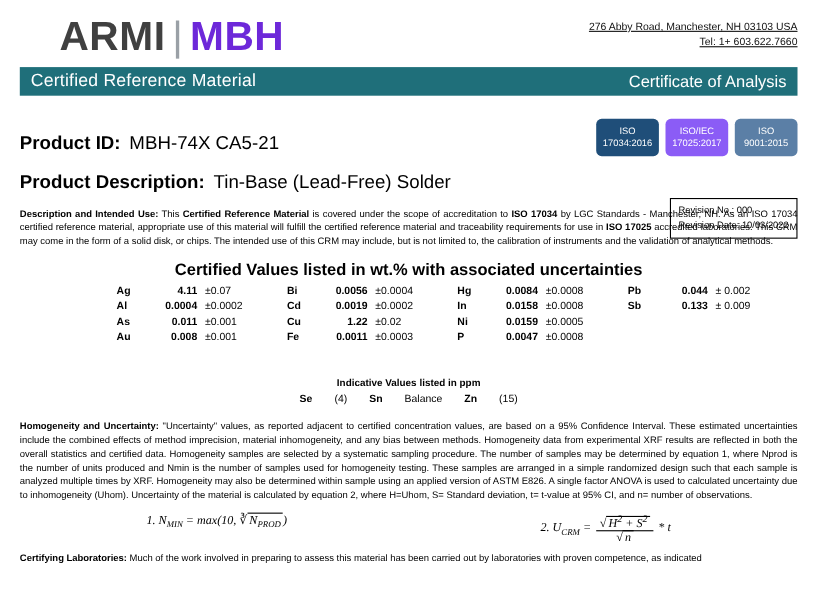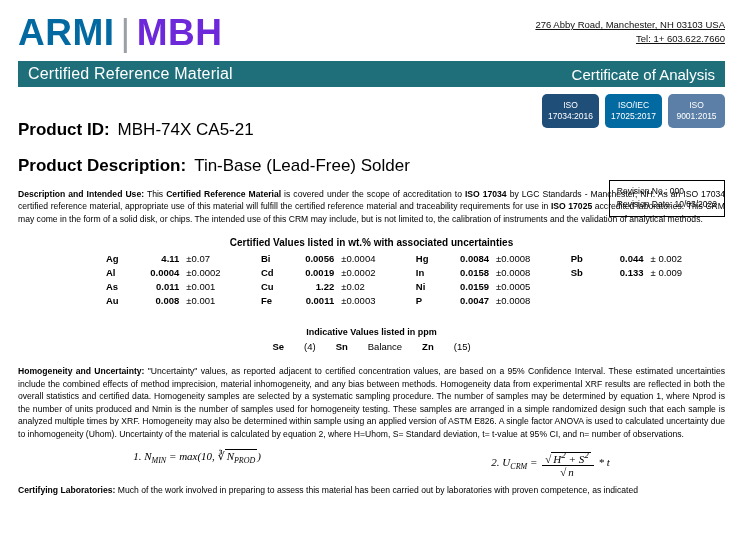--- a/index.html
+++ b/index.html
@@ -30,21 +30,21 @@
     justify-content: space-between;
     padding-top: 14px;
   }
   .logo {
     font-size: 37px;
     font-weight: bold;
     letter-spacing: 0.5px;
     line-height: 1;
     white-space: nowrap;
   }
-  .logo .armi { color: #0369a1; }
+  .logo .armi { color: #404040; margin-left: 36px; }
   .logo .bar { color: #9aa0a6; font-weight: 400; padding: 0 6px; }
   .logo .mbh { color: #6d28d9; }
 
   .addr {
     text-align: right;
     font-size: 9.5px;
     line-height: 1.5;
     color: #111;
     padding-top: 4px;
     text-decoration: underline;
@@ -67,21 +67,21 @@
     letter-spacing: 0.2px;
   }
   .titlebar .right {
     font-size: 15px;
   }
 
   
   .badges {
     position: absolute;
     right: 18px;
-    top: 94px;
+    top: 108px;
     display: flex;
     gap: 6px;
   }
   .badge {
     width: 57px;
     height: 34px;
     border-radius: 5px;
     color: #fff;
     display: flex;
     flex-direction: column;
@@ -130,21 +130,21 @@
     margin-top: 12px;
     font-size: 8.6px;
     line-height: 1.45;
     text-align: justify;
   }
   .para b { font-weight: bold; }
 
   
   .cv-title {
     text-align: center;
-    font-size: 10px;
+    font-size: 15px;
     font-weight: bold;
     margin-top: 12px;
   }
   table.values {
     width: 100%;
     border-collapse: collapse;
     margin-top: 3px;
     font-size: 9.5px;
   }
   table.values td {
@@ -153,21 +153,21 @@
   }
   .el { font-weight: bold; width: 26px; padding-left: 88px !important; }
   .vl { font-weight: bold; text-align: right; width: 50px; }
   .un { text-align: left; padding-left: 7px !important; width: 78px; }
 
   .el2 { font-weight: bold; width: 26px; }
   .ind-title {
     text-align: center;
     font-size: 9px;
     font-weight: bold;
-    margin-top: 20px;
+    margin-top: 30px;
   }
   table.indicative {
     border-collapse: collapse;
     margin: 3px auto 0 auto;
     font-size: 9.5px;
   }
   table.indicative td { padding: 1px 10px; white-space: nowrap; }
   table.indicative .ie { font-weight: bold; text-align: right; }
 
   
@@ -218,21 +218,21 @@
   <div class="titlebar">
     <div class="left">Certified Reference Material</div>
     <div class="right">Certificate of Analysis</div>
   </div>
 
   <div class="badges">
     <div class="badge" style="background: rgb(31, 78, 121);">
       <div class="b1">ISO</div>
       <div class="b2">17034:2016</div>
     </div>
-    <div class="badge" style="background: #0369a1;">
+    <div class="badge" style="background: #8b5cf6;">
       <div class="b1">ISO/IEC</div>
       <div class="b2">17025:2017</div>
     </div>
     <div class="badge" style="background: rgb(91, 127, 166);">
       <div class="b1">ISO</div>
       <div class="b2">9001:2015</div>
     </div>
   </div>
 
   <div class="product-id">

